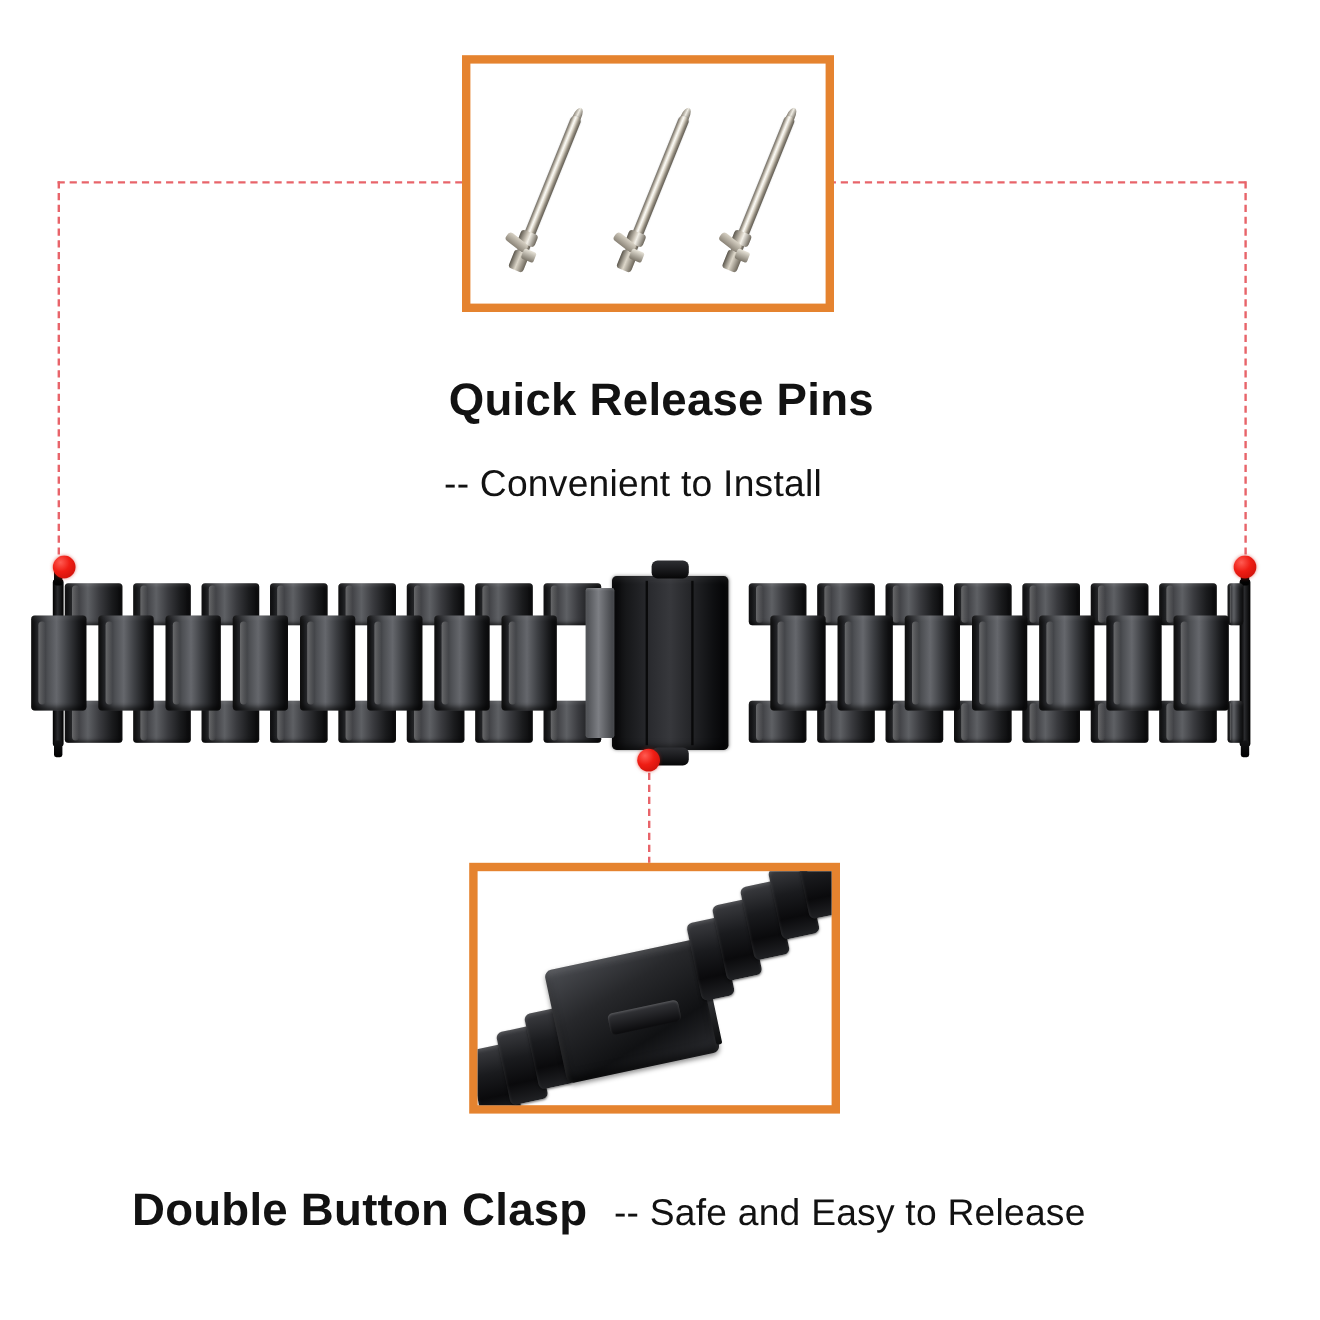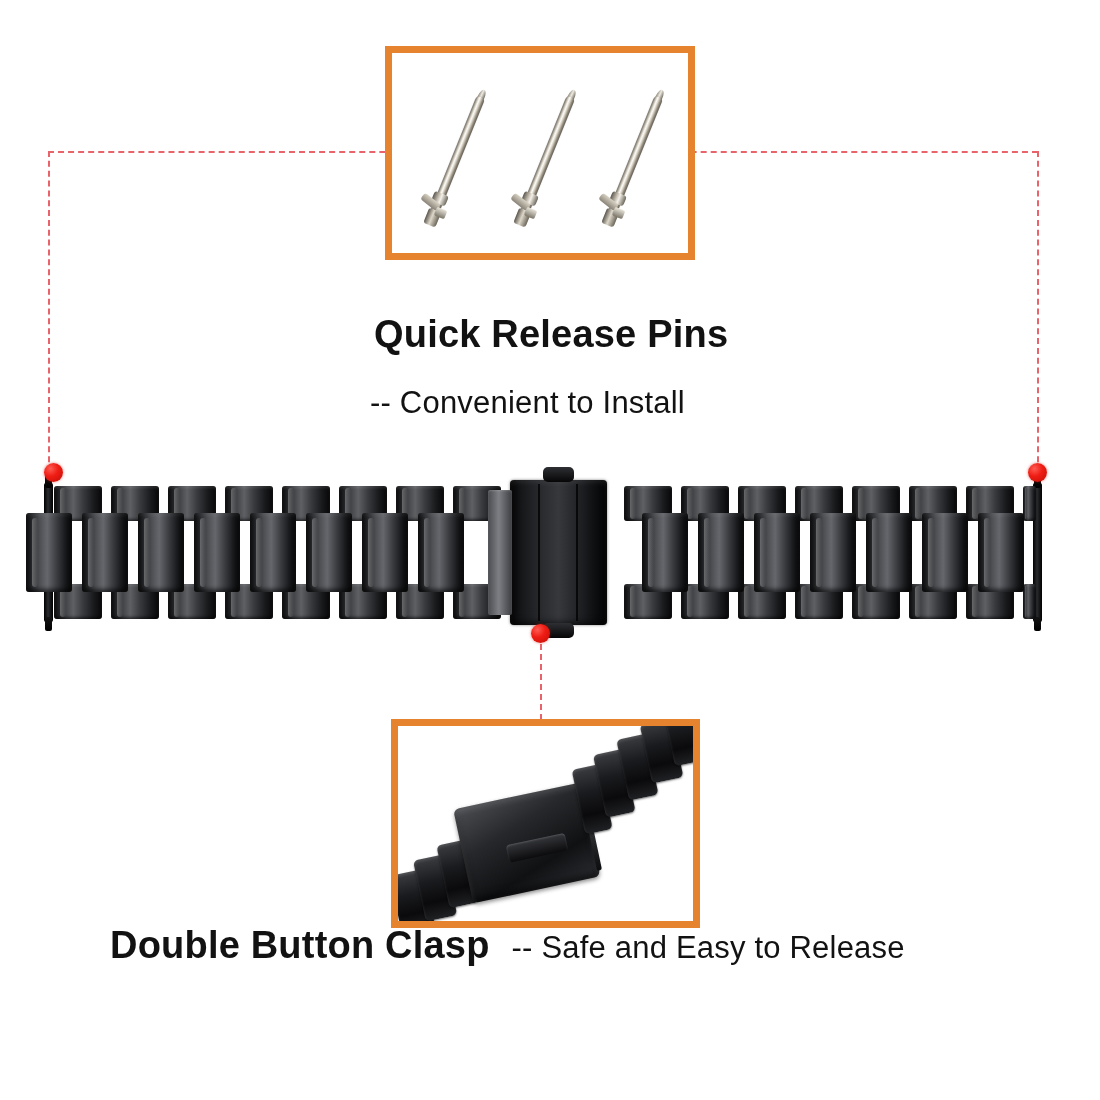--- a/index.html
+++ b/index.html
@@ -202,21 +202,21 @@
   .cap{position:absolute;color:#121212;white-space:nowrap;}
   #title-pins{
     left:374px;top:313px;
     font-size:38px;font-weight:bold;letter-spacing:.2px;
   }
   #sub-pins{
     left:370px;top:385px;
     font-size:31px;font-weight:normal;letter-spacing:.2px;
   }
   #caption-clasp{
-    left:110px;top:924px;
+    left:110px;top:988px;
     font-size:0;
   }
   #caption-clasp .strong{
     font-size:38px;font-weight:bold;letter-spacing:.2px;vertical-align:baseline;
   }
   #caption-clasp .light{
     font-size:31px;font-weight:normal;letter-spacing:.2px;
     margin-left:22px;vertical-align:baseline;
   }
 </style>

